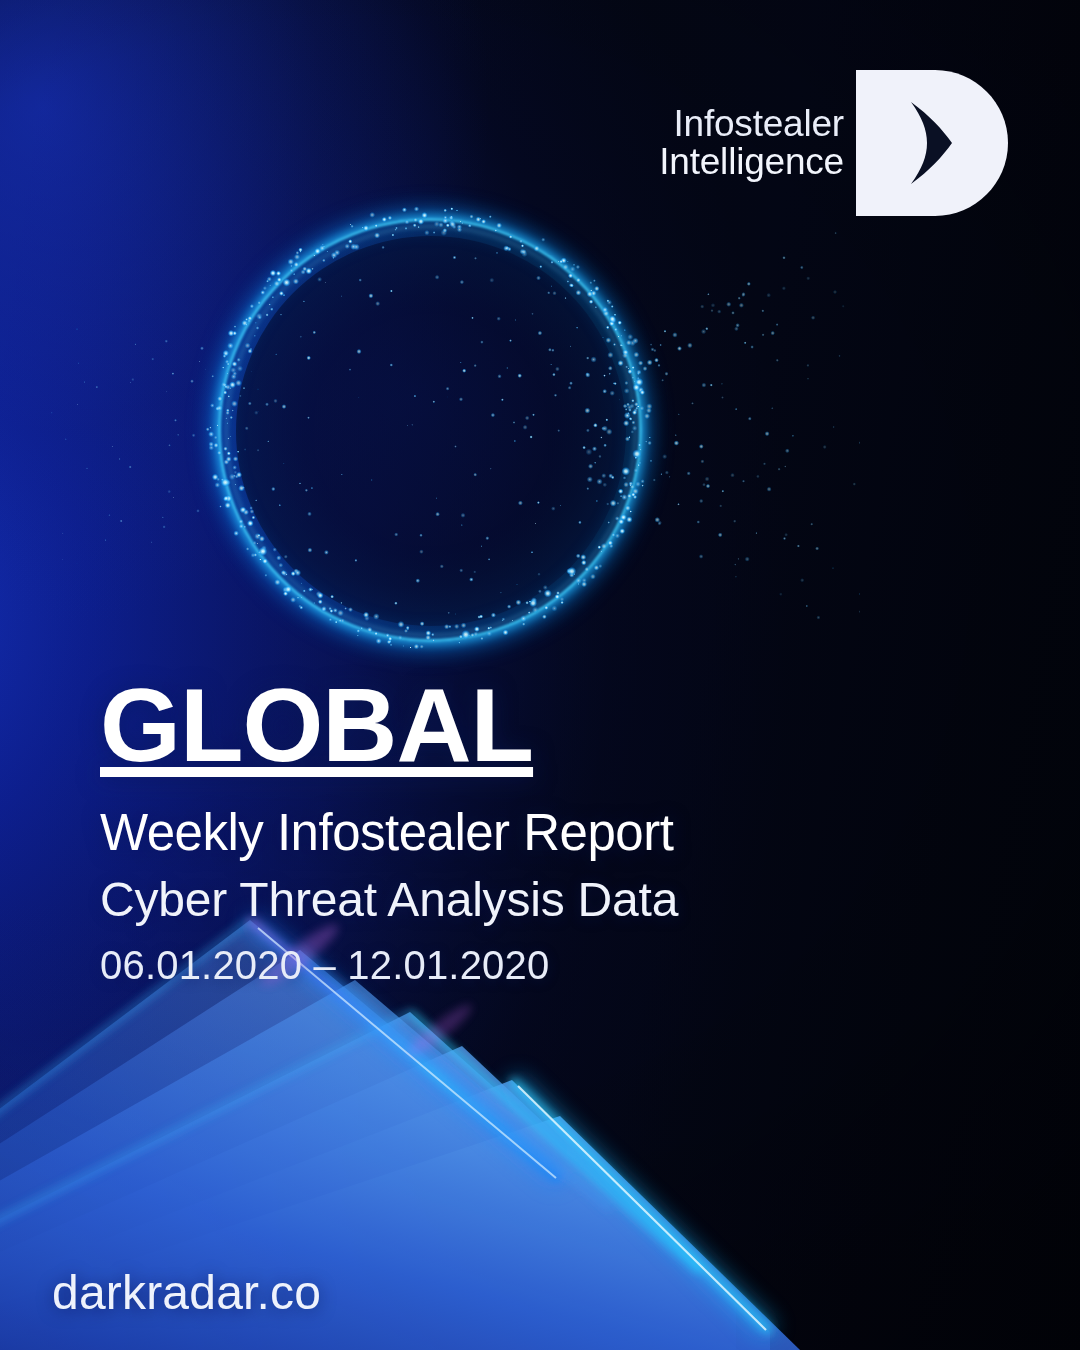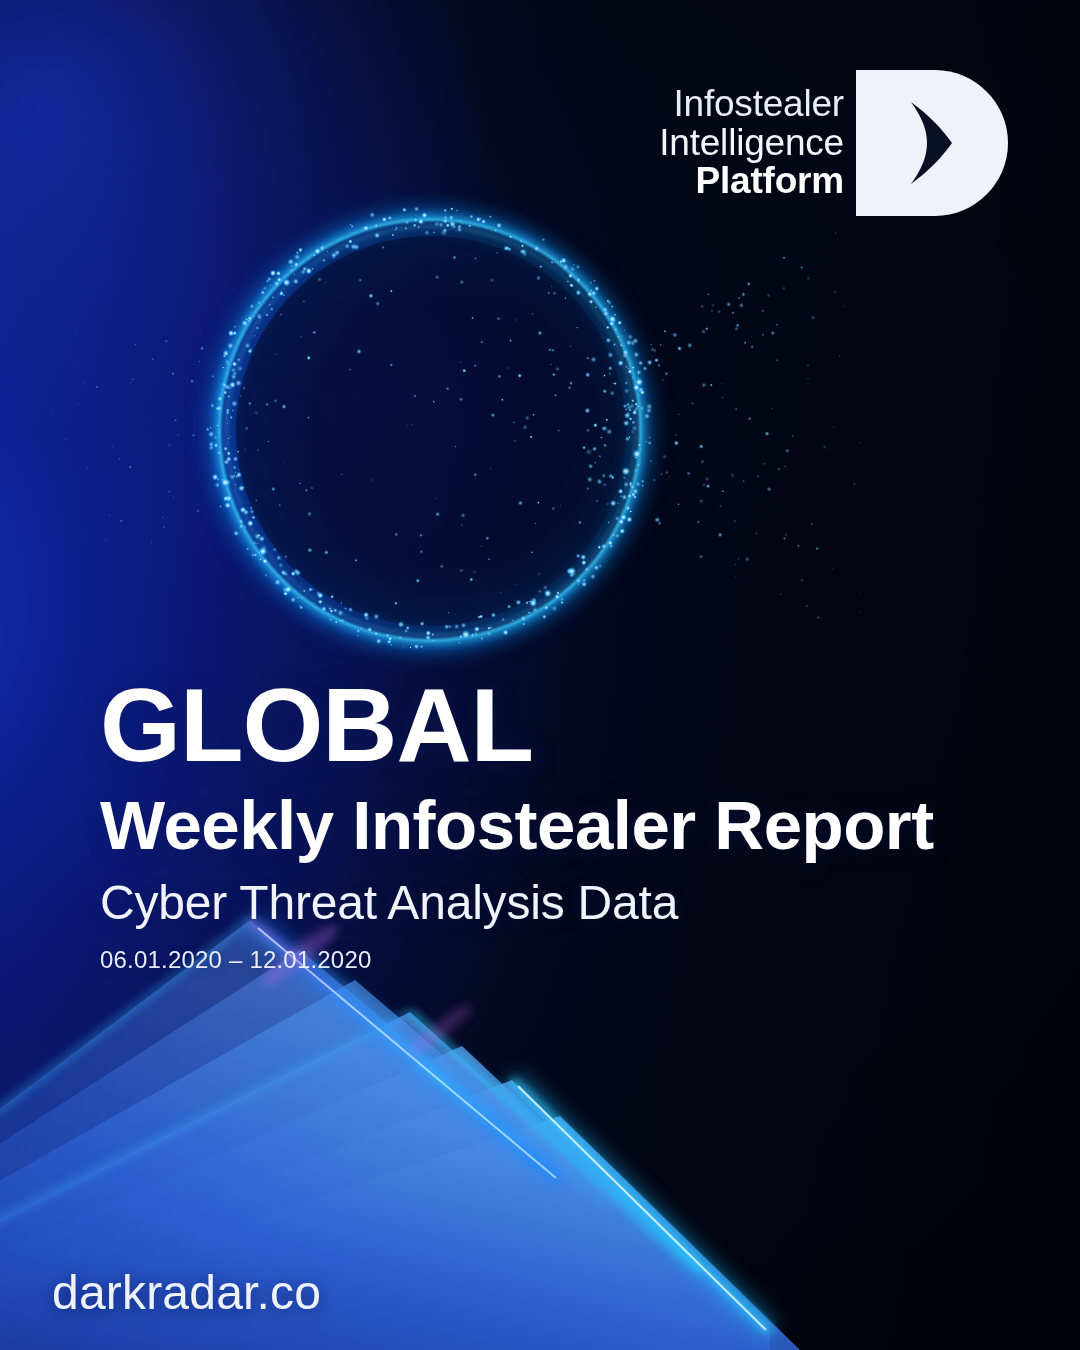--- a/index.html
+++ b/index.html
@@ -116,36 +116,37 @@
   .logo-l2 { font-size:37px; font-weight:400; color:#f2f5fc; }
   .logo-l3 { font-size:37px; font-weight:700; color:#ffffff; }
   .logo-mark { width:152px; height:146px; flex:0 0 auto; }
 
   
   .title-block { position:absolute; left:100px; top:676px; width:860px; }
   .t-global {
     font-size:104px; font-weight:700; color:#ffffff;
     letter-spacing:-1px; line-height:0.96;
     text-shadow:0 2px 22px rgba(10,25,90,0.55);
+    text-decoration:underline;
   }
   .t-sub {
-    margin-top:14px;
-    font-size:69px; font-weight:700; color:#ffffff;
+    margin-top:30px;
+    font-size:51px; font-weight:400; color:#ffffff;
     letter-spacing:-0.5px; line-height:1.04;
     text-shadow:0 2px 18px rgba(10,25,90,0.5);
   }
   .t-desc {
     margin-top:16px;
     font-size:48px; font-weight:400; color:#f0f3fb;
     letter-spacing:-0.2px; line-height:1.05;
     text-shadow:0 2px 14px rgba(10,25,90,0.45);
   }
   .t-range {
     margin-top:19px;
-    font-size:24px; font-weight:300; color:#e7ecf8;
+    font-size:40px; font-weight:300; color:#e7ecf8;
     letter-spacing:0.2px; line-height:1.05;
     text-shadow:0 2px 12px rgba(10,25,90,0.45);
   }
 
   
   .footer {
     position:absolute; left:52px; bottom:30px;
     font-size:48px; font-weight:300; color:#eef2fc;
     letter-spacing:0.2px;
     text-shadow:0 2px 16px rgba(5,15,70,0.6);
@@ -1090,21 +1091,20 @@
           <ellipse cx="440" cy="150" rx="40" ry="8" fill="#d96cff" opacity="0.38" transform="rotate(-38 440 150)"></ellipse>
         </g>
       </g>
     </svg>
   </div>
 
   <div class="logo">
     <div class="logo-text">
       <div class="logo-l1">Infostealer</div>
       <div class="logo-l2">Intelligence</div>
-      <div class="logo-l3">Platform</div>
     </div>
     <svg class="logo-mark" viewBox="0 0 152 146">
       <path d="M 0 0 L 79 0 C 119 0 152 32.7 152 73 C 152 113.3 119 146 79 146 L 0 146 Z" fill="#f0f2fa"></path>
       <path d="M 55 32 C 74 46 86 59 96 73 C 86 87 74 100 55 114 C 66 99 71 86 71 73 C 71 60 66 47 55 32 Z" fill="#0a1024"></path>
     </svg>
   </div>
 
   <div class="title-block">
     <div class="t-global">GLOBAL</div>
     <div class="t-sub">Weekly Infostealer Report</div>

